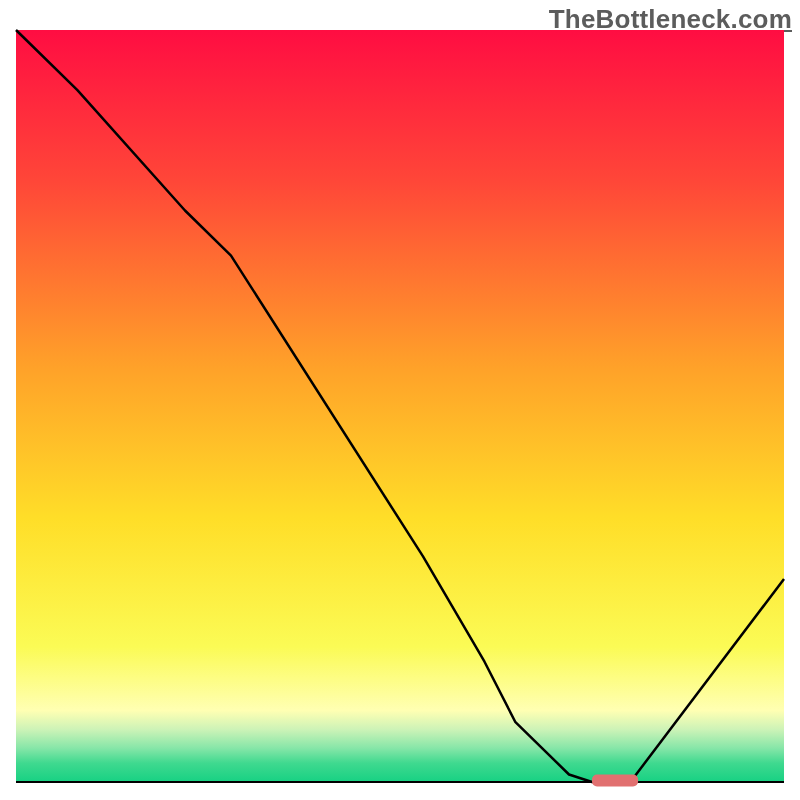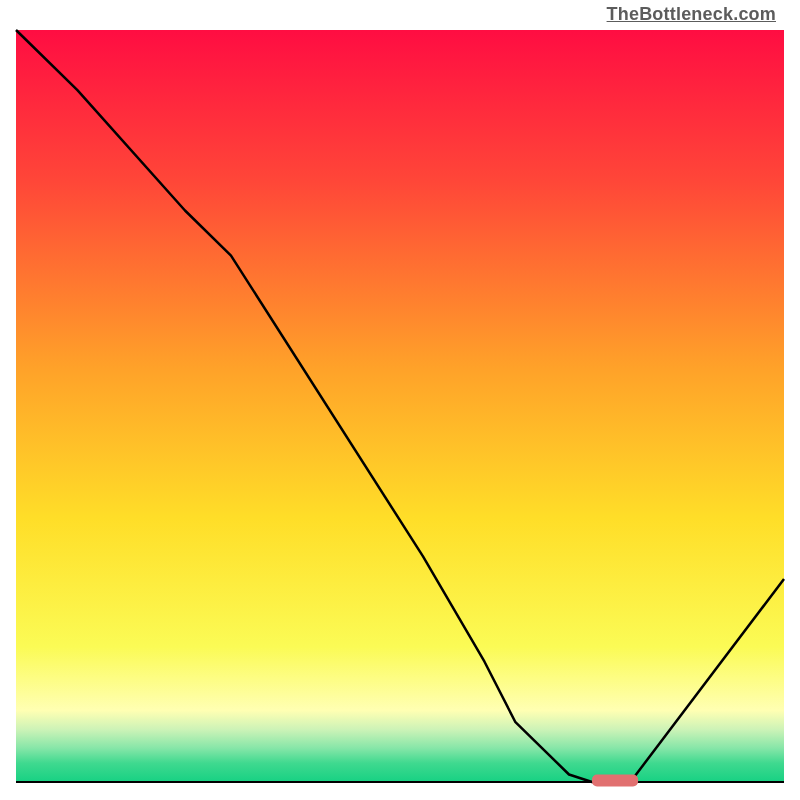--- a/index.html
+++ b/index.html
@@ -12,22 +12,22 @@
     font-family: Arial, Helvetica, sans-serif;
   }
   .stage {
     position: relative;
     width: 800px;
     height: 800px;
   }
   .watermark {
     position: absolute;
     top: 4px;
-    right: 24px;
-    font-size: 18px;
+    right: 8px;
+    font-size: 26px;
     font-weight: 600;
     color: #5c5c5c;
     letter-spacing: 0.2px;
     user-select: none;
     text-decoration: underline;
   }
   svg.chart {
     position: absolute;
     left: 0;
     top: 0;

